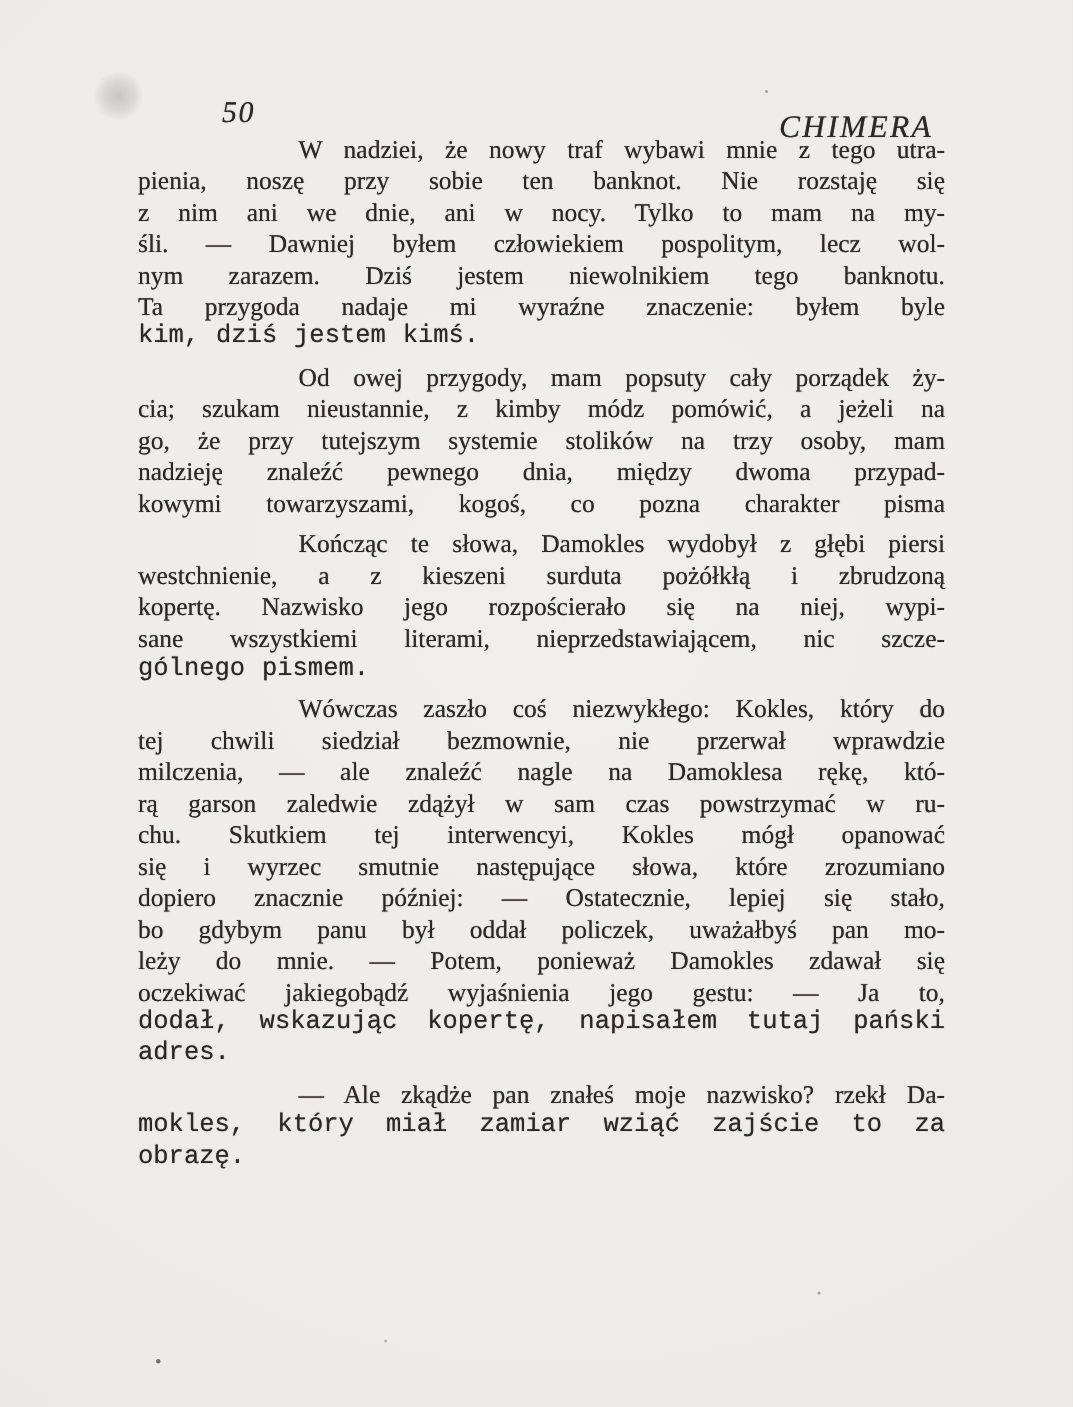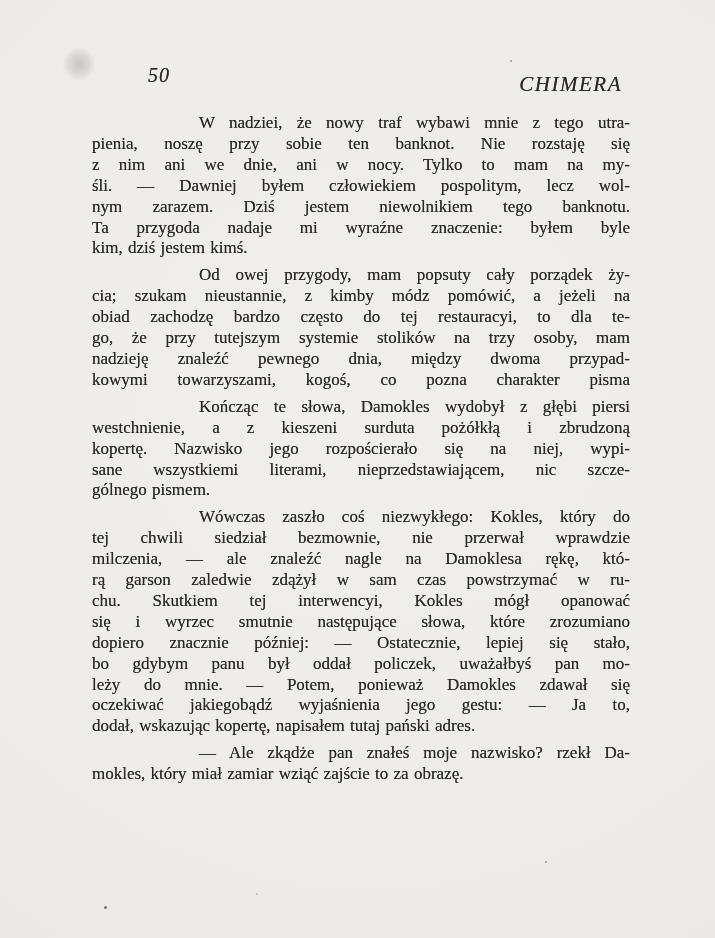--- a/index.html
+++ b/index.html
@@ -41,36 +41,36 @@
     font-style: italic;
     font-weight: normal;
     font-size: 21px;
     letter-spacing: 1.5px;
     text-shadow: 0 0 0.6px rgba(43,41,38,.75);
   }
   
   .text-block {
     position: absolute;
     left: 92px;
-    top: 113px;
+    top: 90px;
     width: 538px;
   }
   .para { margin: 0; }
   .para + .para { margin-top: 6px; }
   .line {
     font-size: 17px;
     line-height: 20.9px;
     text-align: justify;
     text-align-last: justify;
     word-spacing: 1px;
     text-shadow: 0 0 0.6px rgba(43,41,38,.7);
     white-space: normal;
   }
   .line.indent { text-indent: 107px; }
-  .line.end { text-align-last: left; }
+  .line.end { text-align-last: left; font-family: Liberation Mono, monospace; }
   
   .smudge {
     position: absolute;
     left: 62px;
     top: 48px;
     width: 34px;
     height: 32px;
     border-radius: 50%;
     background: radial-gradient(circle, rgba(110,108,104,.30) 0%, rgba(110,108,104,.14) 45%, rgba(110,108,104,0) 72%);
   }
@@ -102,21 +102,20 @@
         <div class="line">pienia, noszę przy sobie ten banknot. Nie rozstaję się</div>
         <div class="line">z nim ani we dnie, ani w nocy. Tylko to mam na my-</div>
         <div class="line">śli. — Dawniej byłem człowiekiem pospolitym, lecz wol-</div>
         <div class="line">nym zarazem. Dziś jestem niewolnikiem tego banknotu.</div>
         <div class="line">Ta przygoda nadaje mi wyraźne znaczenie: byłem byle</div>
         <div class="line end">kim, dziś jestem kimś.</div>
       </div>
       <div class="para">
         <div class="line indent">Od owej przygody, mam popsuty cały porządek ży-</div>
         <div class="line">cia; szukam nieustannie, z kimby módz pomówić, a jeżeli na</div>
-        <div class="line">obiad zachodzę bardzo często do tej restauracyi, to dla te-</div>
         <div class="line">go, że przy tutejszym systemie stolików na trzy osoby, mam</div>
         <div class="line">nadzieję znaleźć pewnego dnia, między dwoma przypad-</div>
         <div class="line">kowymi towarzyszami, kogoś, co pozna charakter pisma</div>
       </div>
       <div class="para">
         <div class="line indent">Kończąc te słowa, Damokles wydobył z głębi piersi</div>
         <div class="line">westchnienie, a z kieszeni surduta pożółkłą i zbrudzoną</div>
         <div class="line">kopertę. Nazwisko jego rozpościerało się na niej, wypi-</div>
         <div class="line">sane wszystkiemi literami, nieprzedstawiającem, nic szcze-</div>
         <div class="line end">gólnego pismem.</div>

